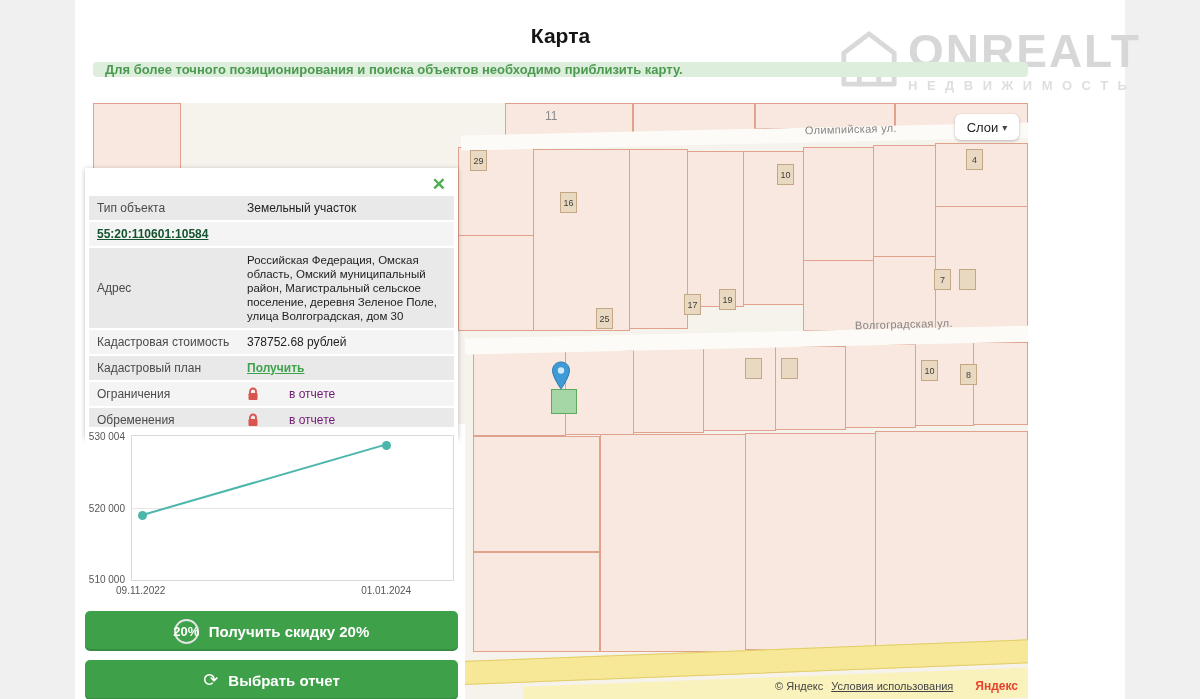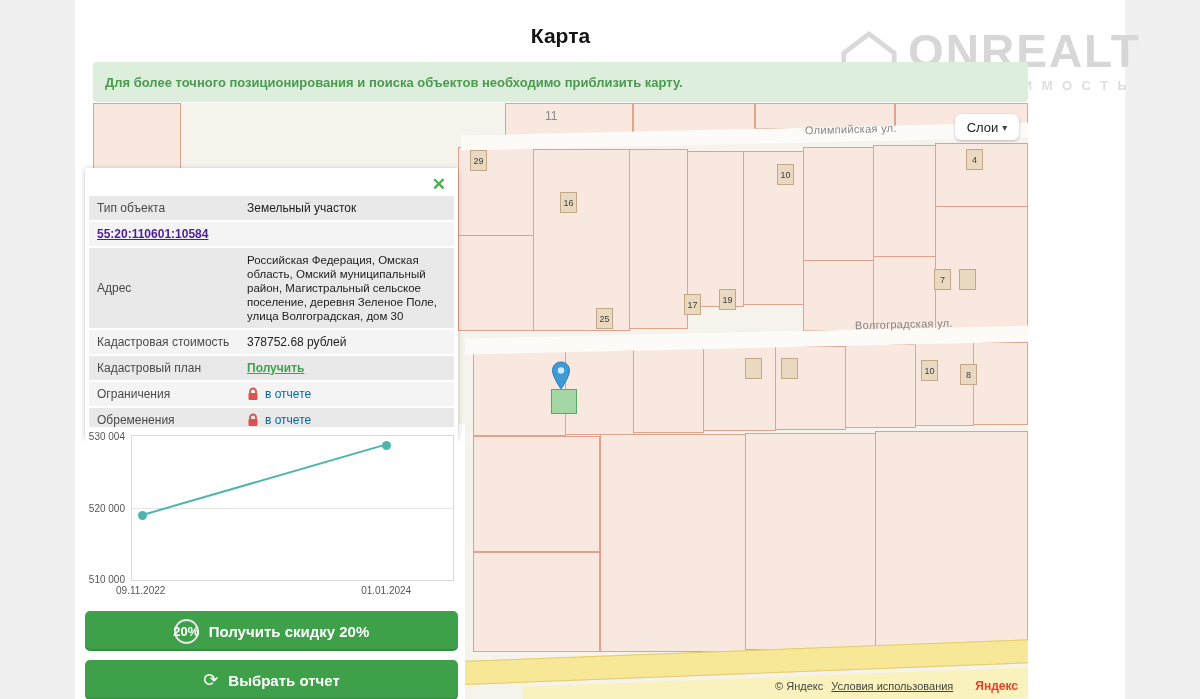--- a/index.html
+++ b/index.html
@@ -9,21 +9,21 @@
 
   .page-title { position:absolute; left:93px; top:24px; width:935px; text-align:center;
     font-size:21px; font-weight:bold; color:#151515; }
 
   .brand-logo { position:absolute; left:838px; top:28px; display:flex; gap:8px; align-items:flex-start; }
   .logo-icon svg { display:block; }
   .logo-text { display:flex; flex-direction:column; }
   .logo-name { font-size:46px; font-weight:800; color:#d7d7d7; line-height:1; letter-spacing:2px; }
   .logo-tag { font-size:13px; font-weight:bold; letter-spacing:9.5px; color:#dedede; margin-top:4px; }
 
-  .banner { position:absolute; left:93px; top:62px; width:935px; height:40px; background:#ddeedd;
+  .banner { position:absolute; left:93px; top:62px; width:935px; height:15px; background:#ddeedd;
     border-radius:4px; display:flex; align-items:center; padding-left:12px;
     color:#4c9a50; font-size:13px; font-weight:bold; }
 
   
   .map { position:absolute; left:93px; top:103px; width:935px; height:596px;
     background:#f6f2ec; overflow:hidden; cursor:grab; }
   .layer { position:absolute; inset:0; }
   .parcel { position:absolute; background:#f8e8df; border:1px solid #e0a18d; }
   .street-band { position:absolute; background:#fdfbf7; }
   .band1 { left:368px; top:26px; width:572px; height:15px; transform:rotate(-1.3deg); }
@@ -56,24 +56,24 @@
     box-shadow:0 1px 5px rgba(0,0,0,.25); padding:4px; }
   .panel-head { height:24px; display:flex; justify-content:flex-end; align-items:center; padding-right:8px; }
   .panel-close { color:#4caf50; font-size:17px; font-weight:bold; line-height:1; cursor:pointer; }
   .row { display:flex; align-items:center; margin-bottom:2px; }
   .row.odd  { background:#e9e9e9; }
   .row.even { background:#f4f4f4; }
   .cell { padding:5px 8px; font-size:12px; color:#4a4a4a; }
   .cell.label { width:150px; flex:none; }
   .cell.value { flex:1; color:#222; }
   .cell.value.address { font-size:11.5px; line-height:1.22; }
-  .cad-link { color:#4c1d95; font-weight:bold; text-decoration:underline; cursor:pointer; }
+  .cad-link { color:#14532d; font-weight:bold; text-decoration:underline; cursor:pointer; }
   .plan-link { color:#3fa24c; font-weight:bold; text-decoration:underline; cursor:pointer; }
   .value-lock { display:flex; align-items:center; gap:6px; }
-  .muted { color:#0369a1; }
+  .muted { color:#701a75;margin-left:24px; }
   .lock-icon svg { display:block; }
 
   
   .chart-card { position:absolute; left:85px; top:427px; width:373px; height:174px;
     background:#fff; padding:8px 4px 0 0; }
   .chart-grid { display:flex; height:146px; }
   .y-labels { width:46px; display:flex; flex-direction:column; justify-content:space-between;
     align-items:flex-end; padding-right:6px; font-size:10px; color:#555; }
   .y-tick:first-child { margin-top:-4px; }
   .y-tick:last-child  { margin-bottom:-4px; }

